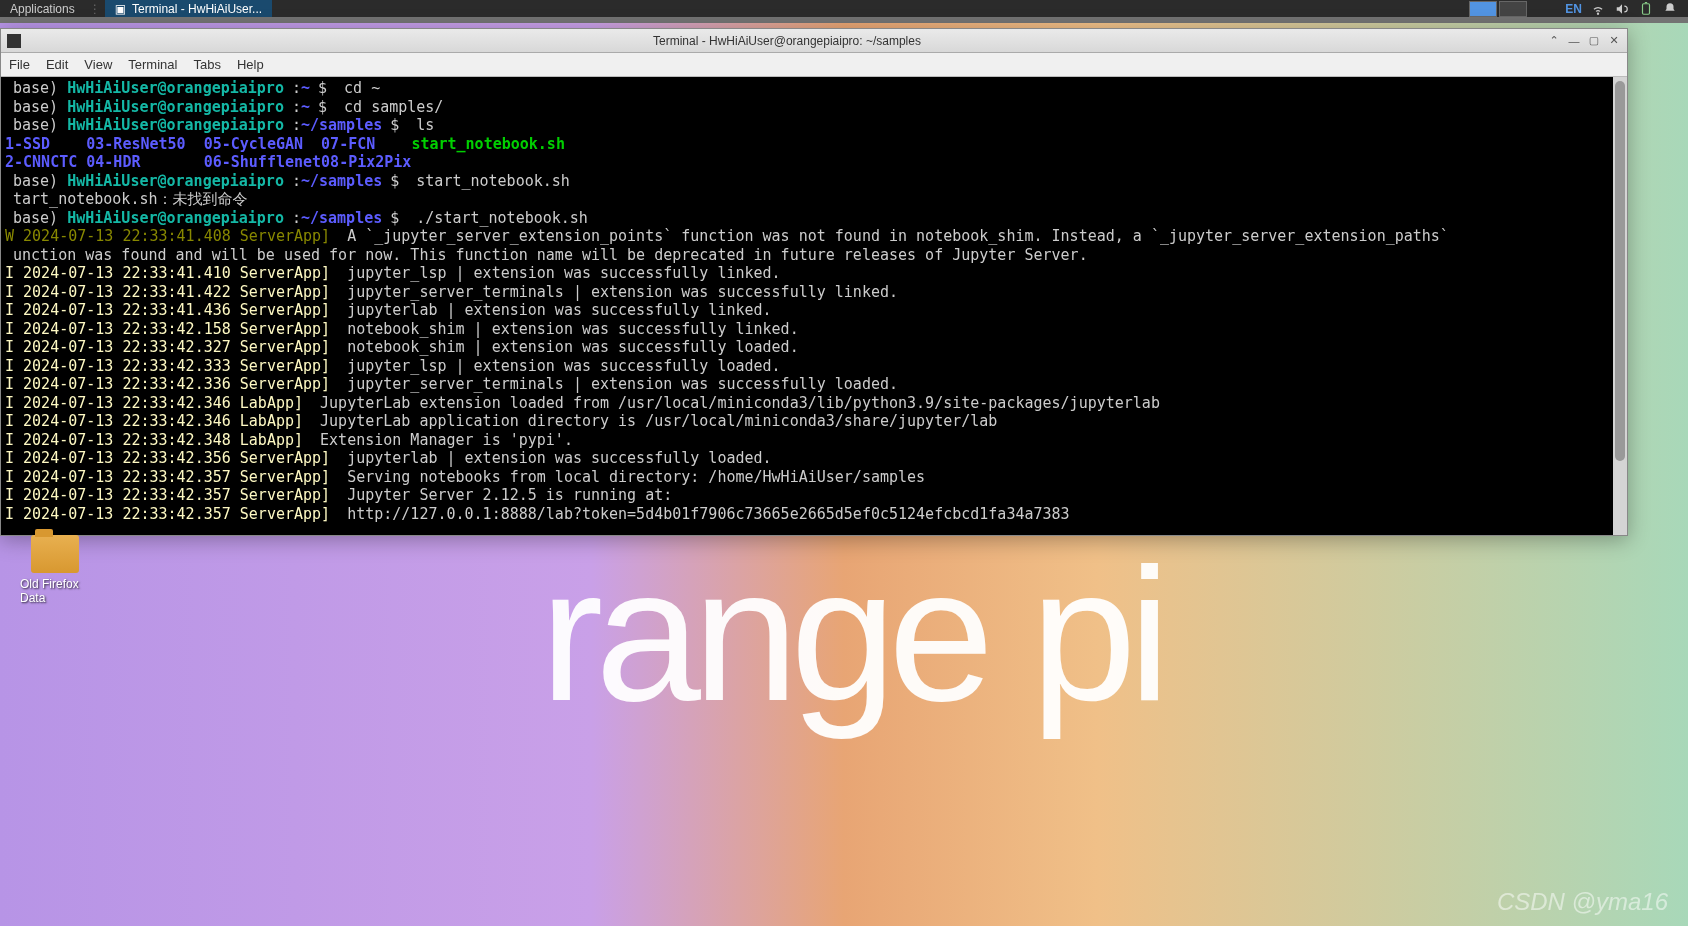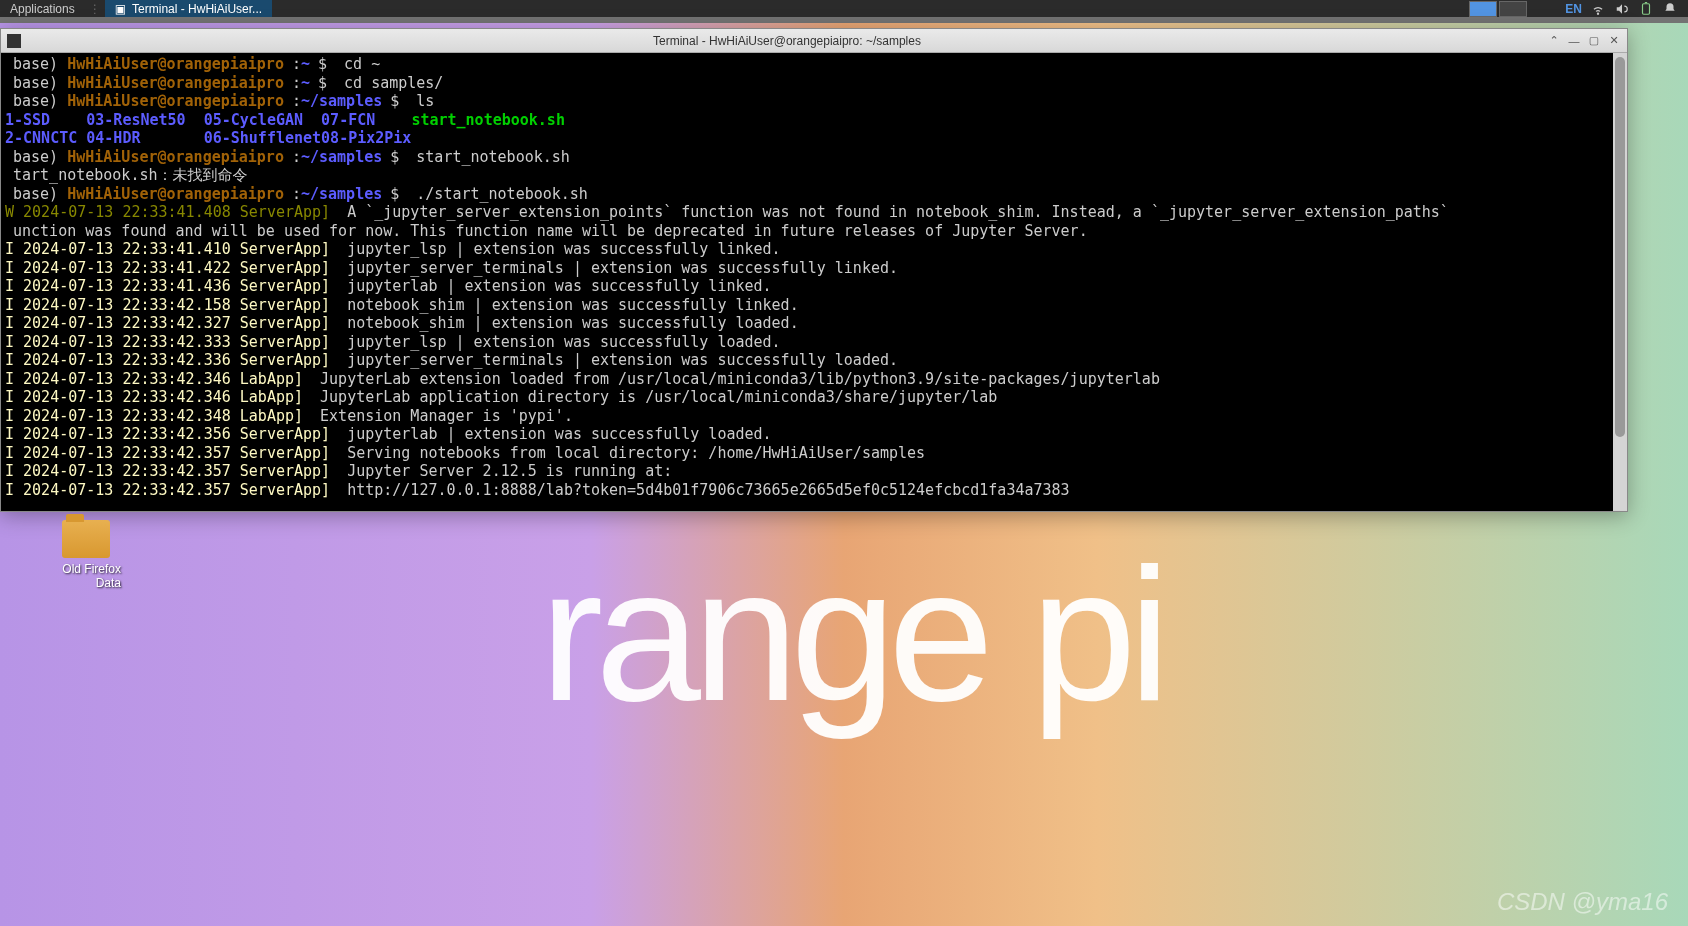--- a/index.html
+++ b/index.html
@@ -86,38 +86,37 @@
   background: #d4d4d4;
 }
 .scrollbar-thumb {
   position: absolute;
   left: 2px; right: 2px;
   top: 4px;
   height: 380px;
   background: #999;
   border-radius: 5px;
 }
-.green { color: #a16207; font-weight: bold; }
+.green { color: #14b8a6; font-weight: bold; }
 .blue { color: #5c5cff; font-weight: bold; }
 .olive { color: #888800; }
 .white { color: #ccc; margin-left: 8px; }
 .teal { color: #fef9c3; }
 .greenbold { color: #00d000; font-weight: bold; }
 .line { white-space: pre; }
 
 .desktop-icon {
   position: absolute;
-  top: 520px;
+  top: 535px;
   left: 20px;
   width: 70px;
-  text-align: right;
+  text-align: left;
   color: #fff;
   font-size: 12px;
   text-shadow: 1px 1px 2px rgba(0,0,0,0.8);
-  margin-left: 31px;
 }
 .folder-icon {
   width: 48px;
   height: 38px;
   margin: 0 auto 4px;
   background: linear-gradient(#e8b050, #d89830);
   border-radius: 3px;
   position: relative;
 }
 .folder-icon::before {
@@ -200,20 +199,28 @@
   <div class="titlebar">
     <div class="titlebar-icon"></div>
     <div class="titlebar-title">Terminal - HwHiAiUser@orangepiaipro: ~/samples</div>
     <div class="titlebar-controls">
       <div class="title-btn">⌃</div>
       <div class="title-btn">—</div>
       <div class="title-btn">▢</div>
       <div class="title-btn">✕</div>
     </div>
   </div>
+  <div class="menubar">
+    <span class="menu-item">File</span>
+    <span class="menu-item">Edit</span>
+    <span class="menu-item">View</span>
+    <span class="menu-item">Terminal</span>
+    <span class="menu-item">Tabs</span>
+    <span class="menu-item">Help</span>
+  </div>
   <div class="terminal-body" id="term"><div class="line"><span class="white">base) </span><span class="green">HwHiAiUser@orangepiaipro</span><span class="white">:</span><span class="blue">~</span><span class="white">$ </span><span class="white">cd ~</span></div><div class="line"><span class="white">base) </span><span class="green">HwHiAiUser@orangepiaipro</span><span class="white">:</span><span class="blue">~</span><span class="white">$ </span><span class="white">cd samples/</span></div><div class="line"><span class="white">base) </span><span class="green">HwHiAiUser@orangepiaipro</span><span class="white">:</span><span class="blue">~/samples</span><span class="white">$ </span><span class="white">ls</span></div><div class="line"><span class="blue">1-SSD    03-ResNet50  05-CycleGAN  07-FCN </span>   <span class="greenbold">start_notebook.sh</span></div><div class="line"><span class="blue">2-CNNCTC 04-HDR       06-Shufflenet08-Pix2Pix</span></div><div class="line"><span class="white">base) </span><span class="green">HwHiAiUser@orangepiaipro</span><span class="white">:</span><span class="blue">~/samples</span><span class="white">$ </span><span class="white">start_notebook.sh</span></div><div class="line"><span class="white">tart_notebook.sh：未找到命令</span></div><div class="line"><span class="white">base) </span><span class="green">HwHiAiUser@orangepiaipro</span><span class="white">:</span><span class="blue">~/samples</span><span class="white">$ </span><span class="white">./start_notebook.sh</span></div><div class="line"><span class="olive">W 2024-07-13 22:33:41.408 ServerApp]</span><span class="white"> A `_jupyter_server_extension_points` function was not found in notebook_shim. Instead, a `_jupyter_server_extension_paths`  </span></div><div class="line"><span class="white">unction was found and will be used for now. This function name will be deprecated in future releases of Jupyter Server.</span></div><div class="line"><span class="teal">I 2024-07-13 22:33:41.410 ServerApp]</span><span class="white"> jupyter_lsp | extension was successfully linked.</span></div><div class="line"><span class="teal">I 2024-07-13 22:33:41.422 ServerApp]</span><span class="white"> jupyter_server_terminals | extension was successfully linked.</span></div><div class="line"><span class="teal">I 2024-07-13 22:33:41.436 ServerApp]</span><span class="white"> jupyterlab | extension was successfully linked.</span></div><div class="line"><span class="teal">I 2024-07-13 22:33:42.158 ServerApp]</span><span class="white"> notebook_shim | extension was successfully linked.</span></div><div class="line"><span class="teal">I 2024-07-13 22:33:42.327 ServerApp]</span><span class="white"> notebook_shim | extension was successfully loaded.</span></div><div class="line"><span class="teal">I 2024-07-13 22:33:42.333 ServerApp]</span><span class="white"> jupyter_lsp | extension was successfully loaded.</span></div><div class="line"><span class="teal">I 2024-07-13 22:33:42.336 ServerApp]</span><span class="white"> jupyter_server_terminals | extension was successfully loaded.</span></div><div class="line"><span class="teal">I 2024-07-13 22:33:42.346 LabApp]</span><span class="white"> JupyterLab extension loaded from /usr/local/miniconda3/lib/python3.9/site-packages/jupyterlab</span></div><div class="line"><span class="teal">I 2024-07-13 22:33:42.346 LabApp]</span><span class="white"> JupyterLab application directory is /usr/local/miniconda3/share/jupyter/lab</span></div><div class="line"><span class="teal">I 2024-07-13 22:33:42.348 LabApp]</span><span class="white"> Extension Manager is 'pypi'.</span></div><div class="line"><span class="teal">I 2024-07-13 22:33:42.356 ServerApp]</span><span class="white"> jupyterlab | extension was successfully loaded.</span></div><div class="line"><span class="teal">I 2024-07-13 22:33:42.357 ServerApp]</span><span class="white"> Serving notebooks from local directory: /home/HwHiAiUser/samples</span></div><div class="line"><span class="teal">I 2024-07-13 22:33:42.357 ServerApp]</span><span class="white"> Jupyter Server 2.12.5 is running at:</span></div><div class="line"><span class="teal">I 2024-07-13 22:33:42.357 ServerApp]</span><span class="white"> http://127.0.0.1:8888/lab?token=5d4b01f7906c73665e2665d5ef0c5124efcbcd1fa34a7383</span></div><div class="scrollbar"><div class="scrollbar-thumb"></div></div></div>
 </div>
 
 <div class="desktop-icon">
   <div class="folder-icon"></div>
   <div style="white-space:pre-line;">Old Firefox
 Data</div>
 </div>
 
 <div class="watermark">CSDN @yma16</div>

